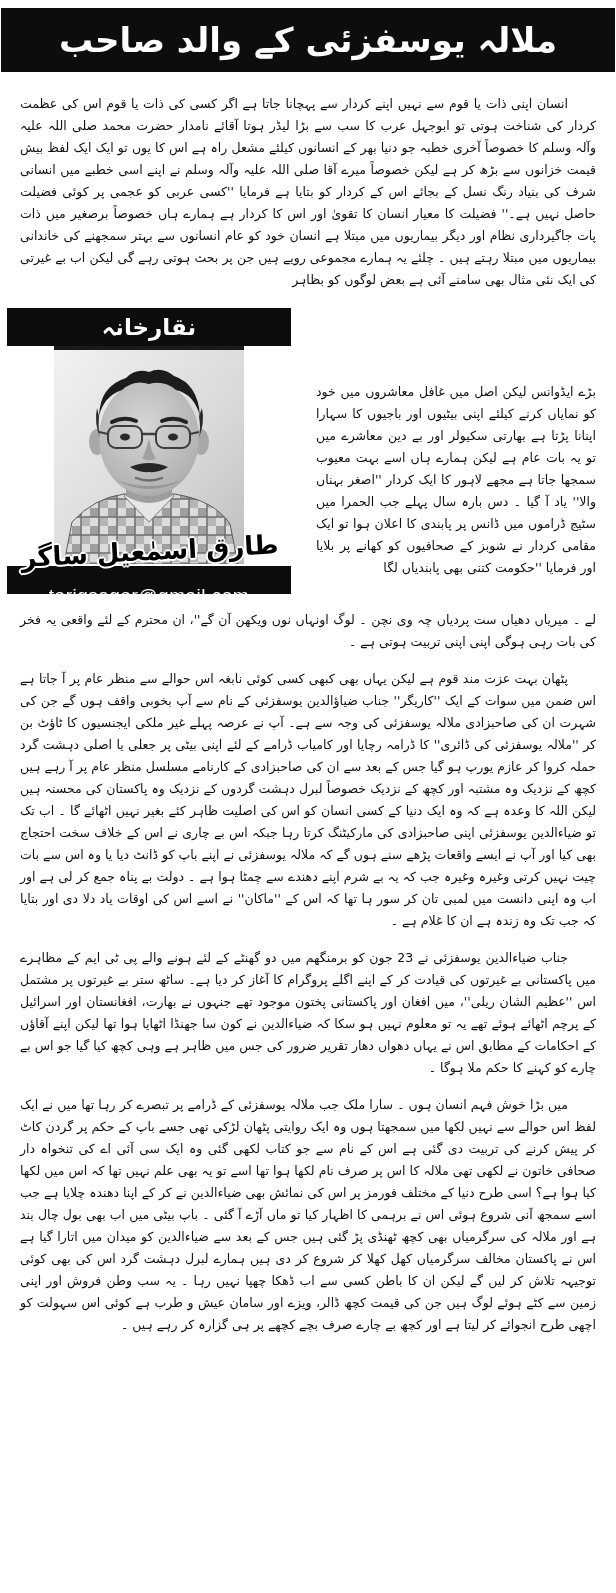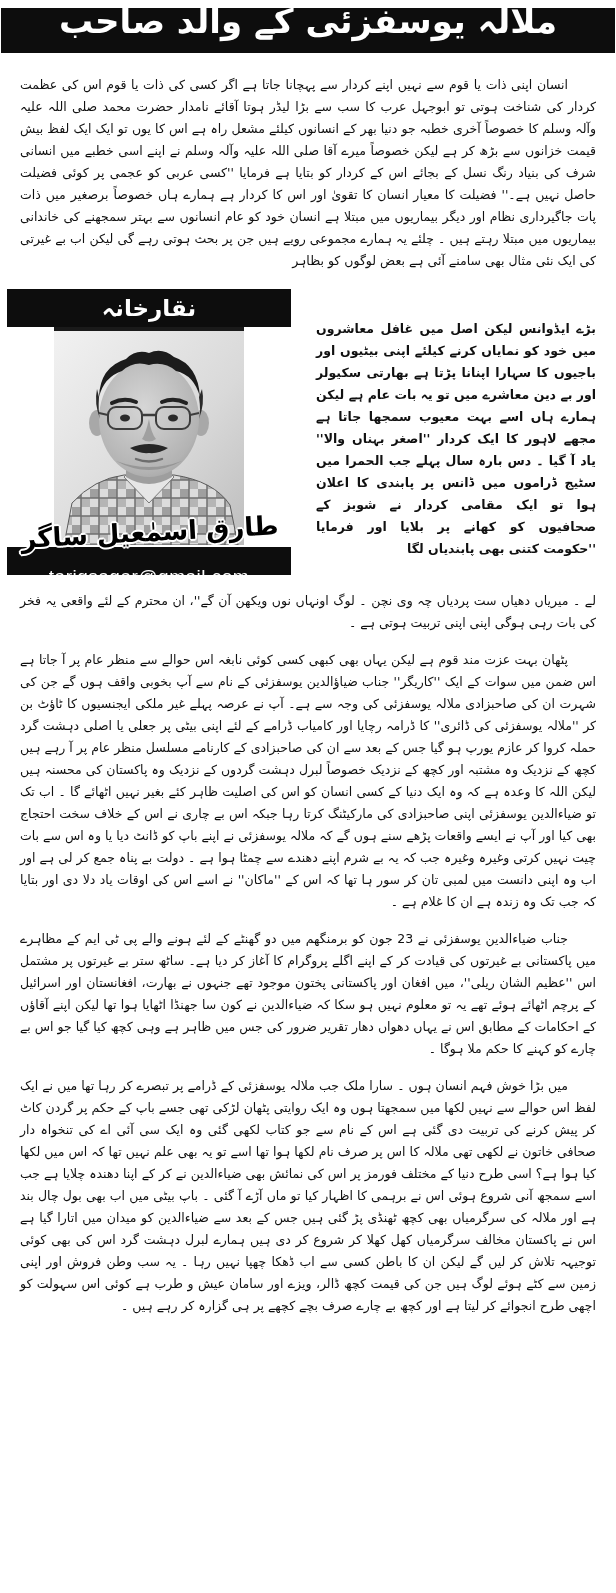--- a/index.html
+++ b/index.html
@@ -10,21 +10,21 @@
     height: 1593px;
     margin: 0 auto;
     background: #ffffff;
     overflow: hidden;
     font-family: "DejaVu Sans", sans-serif;
     color: #111111;
   }
   
   .title-bar {
     margin: 8px 1px 4px 1px;
-    height: 45px;
+    height: 64px;
     background: #0d0d0d;
     display: flex;
     align-items: flex-end;
     justify-content: center;
   }
   .title-bar h1 {
     color: #ffffff;
     font-size: 34px;
     font-weight: bold;
     direction: rtl;
@@ -49,21 +49,21 @@
     flex-direction: row-reverse; 
     align-items: flex-end;
     gap: 8px;
     margin: 2px 0;
   }
   .author-box {
     flex: 0 0 288px;
     width: 288px;
     direction: ltr;
   }
-  .narrow-col { flex: 1 1 auto; min-width: 0; font-weight: bold; }
+  .narrow-col { flex: 1 1 auto; min-width: 0; }
   .column-name-bar {
     height: 38px;
     background: #0d0d0d;
     margin: 2px 2px 0 2px;
     display: flex;
     align-items: center;
     justify-content: center;
   }
   .column-name-bar span {
     color: #ffffff;

